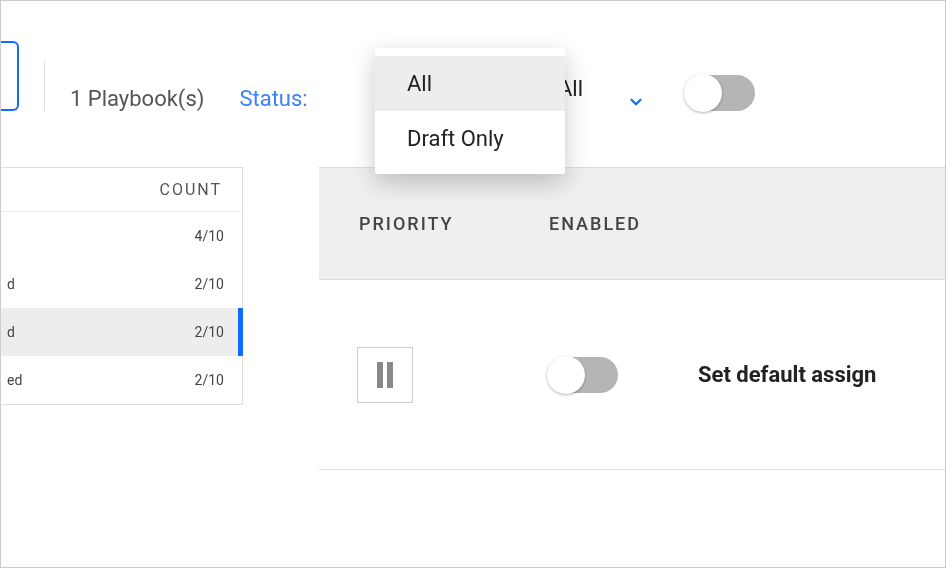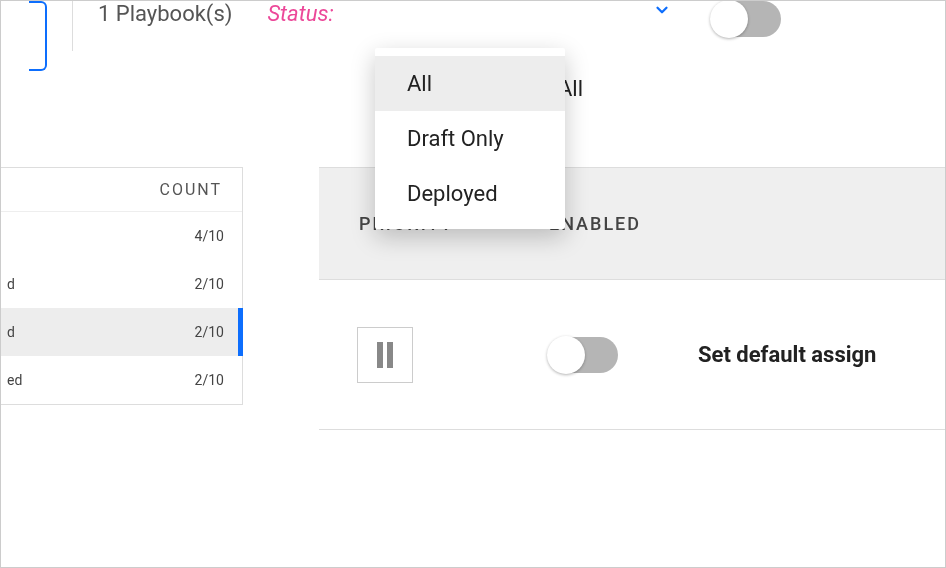--- a/index.html
+++ b/index.html
@@ -10,24 +10,23 @@
     background: #fff;
     width: 946px;
     height: 568px;
     overflow: hidden;
     position: relative;
     border: 1px solid #ccc;
   }
   
   .toolbar {
     display: flex;
-    align-items: flex-start;
+    align-items: flex-end;
     height: 110px;
     padding-left: 0px;
-    margin-left: 28px;
   }
   .square-btn {
     width: 18px;
     height: 70px;
     border: 2px solid #0d6efd;
     border-left: none;
     border-radius: 0 6px 6px 0;
     margin-right: 25px;
     background: #fff;
   }
@@ -35,23 +34,22 @@
     width: 1px;
     height: 50px;
     background: #ddd;
     margin-right: 25px;
   }
   .toolbar-text {
     color: #555;
     margin-right: 35px;
   }
   .status-label {
-    color: #ec4899;
+    color: #3b82f6;
     margin-right: 10px;
-    font-style: italic;
   }
   .status-select {
     display: flex;
     align-items: center;
     color: #0d6efd;
     cursor: pointer;
     margin-right: 40px;
   }
   .chevron {
     width: 18px; height: 18px;
@@ -166,21 +164,21 @@
     color: #444;
     text-transform: uppercase;
     font-weight: 500;
   }
   .col-priority { width: 230px; padding-left: 40px; }
   .col-enabled { width: 180px; }
   .col-playbook { flex: 1; }
   .table-row {
     display: flex;
     align-items: center;
-    height: 150px;
+    height: 190px;
     border-bottom: 1px solid #ddd;
     text-align: center;
   }
   .priority-box {
     width: 56px;
     height: 56px;
     border: 1px solid #ccc;
     display: flex;
     align-items: center;
     justify-content: center;
@@ -220,21 +218,20 @@
   </div>
 
   <div class="toggle">
     <div class="knob"></div>
   </div>
 </div>
 
 <div class="dropdown">
   <div class="dropdown-item selected">All</div>
   <div class="dropdown-item">Draft Only</div>
-  <div class="dropdown-item">Deployed</div>
 </div>
 
 <div class="sidebar">
   <div class="sidebar-header">
     <span class="sidebar-header-label">COUNT</span>
   </div>
   <div class="sidebar-row">
     <span class="trunc"></span>
     <span>4/10</span>
   </div>

